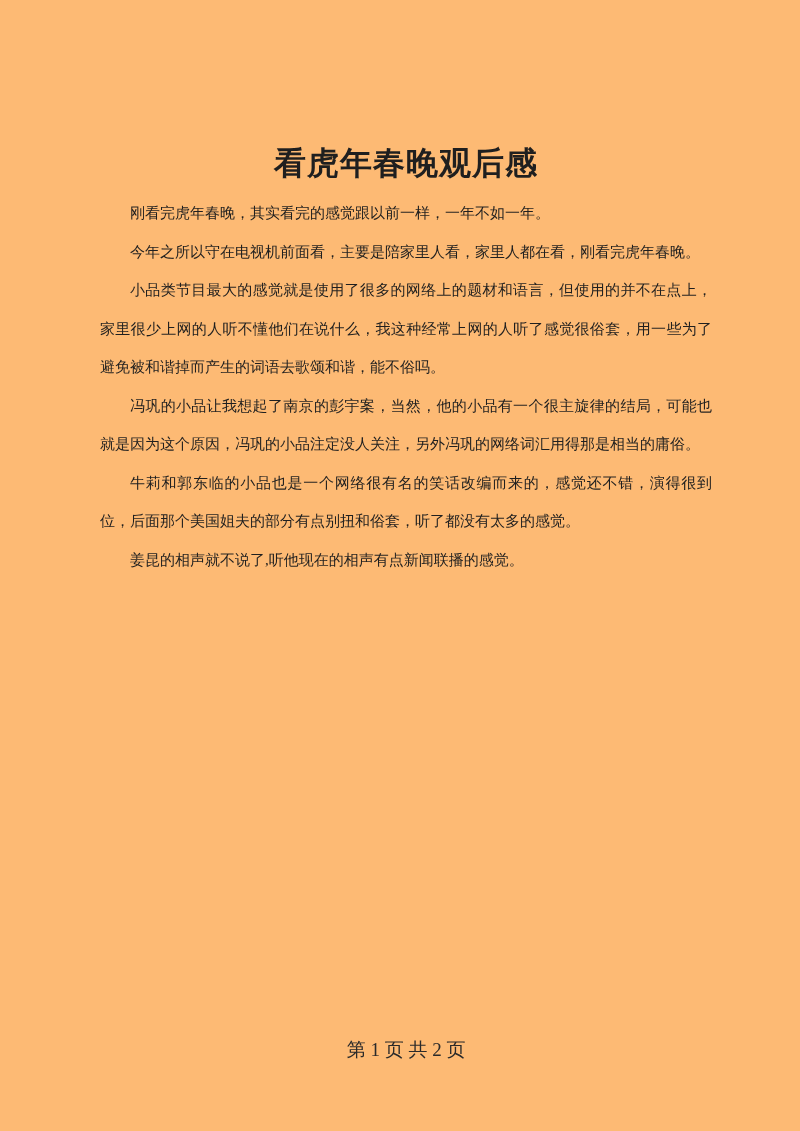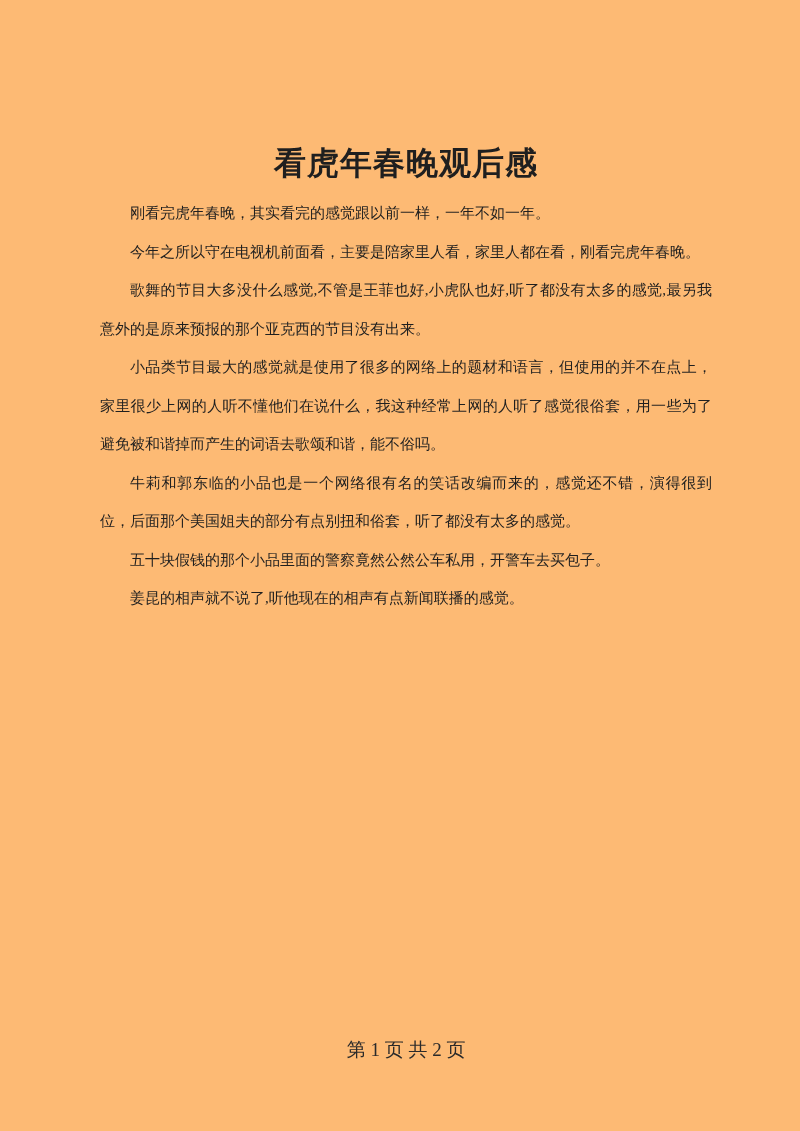--- a/index.html
+++ b/index.html
@@ -59,24 +59,23 @@
 <body>
 
 <div class="page">
 
   <h1 class="doc-title">看虎年春晚观后感</h1>
 
   <div class="doc-body">
 
   <p>刚看完虎年春晚，其实看完的感觉跟以前一样，一年不如一年。</p>
       <p>今年之所以守在电视机前面看，主要是陪家里人看，家里人都在看，刚看完虎年春晚。</p>
-      <p>歌舞的节目大多没什么感觉,不管是王菲也好,小虎队也好,听了都没有太多的感觉,最另我意外的是原来预报的那个亚克西的节目没有出来。</p>
       <p>小品类节目最大的感觉就是使用了很多的网络上的题材和语言，但使用的并不在点上，家里很少上网的人听不懂他们在说什么，我这种经常上网的人听了感觉很俗套，用一些为了避免被和谐掉而产生的词语去歌颂和谐，能不俗吗。</p>
+      <p>冯巩的小品让我想起了南京的彭宇案，当然，他的小品有一个很主旋律的结局，可能也就是因为这个原因，冯巩的小品注定没人关注，另外冯巩的网络词汇用得那是相当的庸俗。</p>
       <p>牛莉和郭东临的小品也是一个网络很有名的笑话改编而来的，感觉还不错，演得很到位，后面那个美国姐夫的部分有点别扭和俗套，听了都没有太多的感觉。</p>
-      <p>五十块假钱的那个小品里面的警察竟然公然公车私用，开警车去买包子。</p>
       <p>姜昆的相声就不说了,听他现在的相声有点新闻联播的感觉。</p>
     </div>
 
   <div class="doc-footer">
     <span>第 1 页 共 2 页</span>
   </div>
 
 </div>
 
 </body></html>

